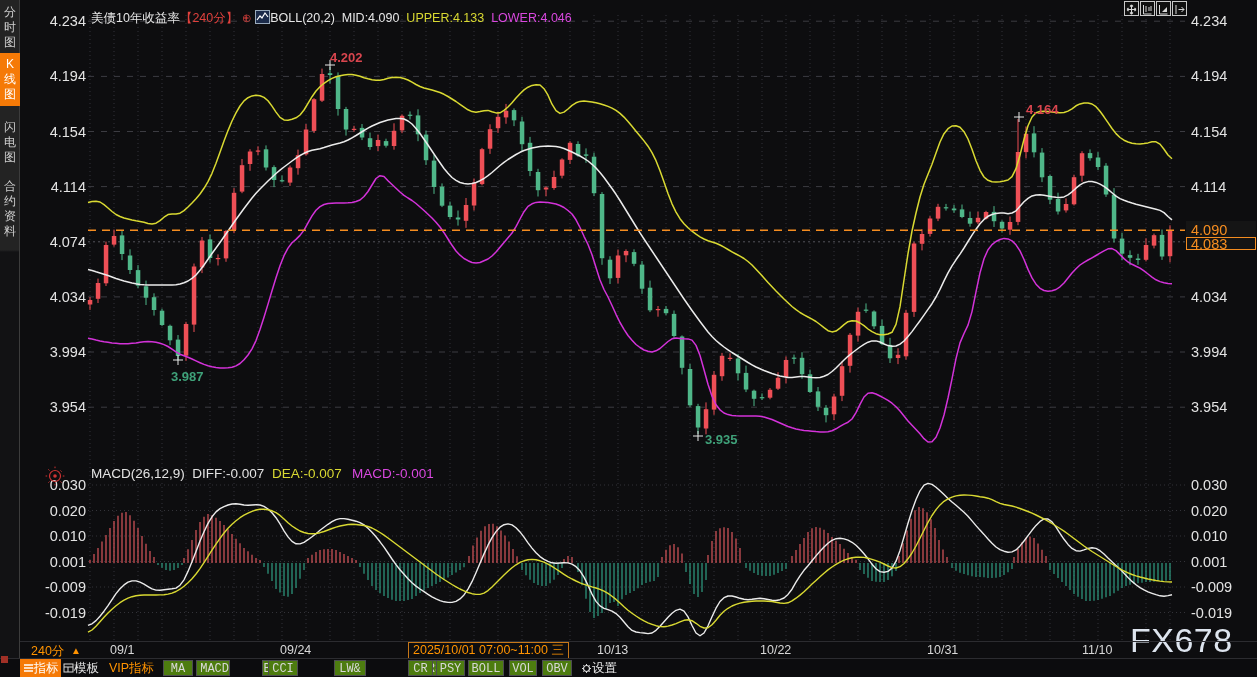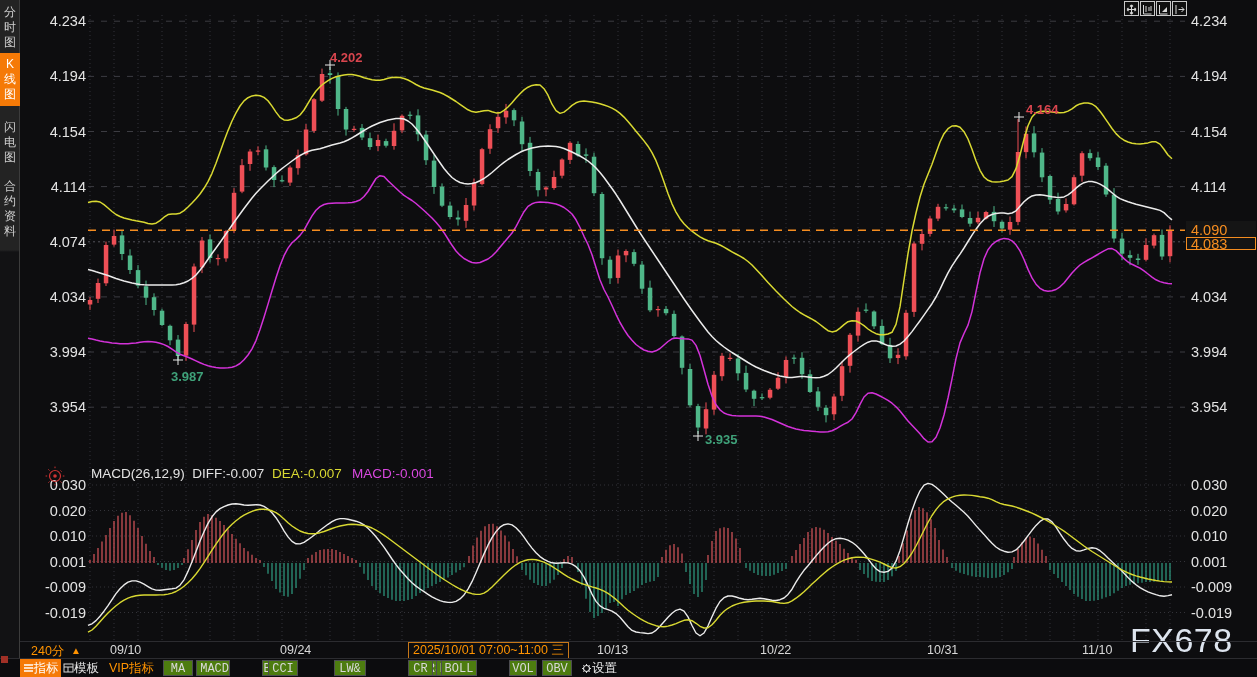--- a/index.html
+++ b/index.html
@@ -230,40 +230,44 @@
 <text x="1130" y="652" fill="#dde4ee" font-size="34" letter-spacing="0.5">FX678</text>
 </svg></div>
 
 <div id="side">
   <div class="vtab" style="top:5px;">分<br>时<br>图</div>
   <div class="vtab sel" style="top:53px;padding:4px 0;">K<br>线<br>图</div>
   <div class="vtab" style="top:120px;">闪<br>电<br>图</div>
   <div class="vtab" style="top:179px;">合<br>约<br>资<br>料</div>
 </div>
 
+<div id="hdr">美债10年收益率<b style="color:#e0413d;">【240分】</b>&nbsp;<b style="color:#e0413d;">⊕</b>&nbsp;<svg width="15" height="14" style="vertical-align:-2px;">
+        <rect x="0.5" y="0.5" width="14" height="13" fill="#1b2b4a" stroke="#9ab"></rect>
+        <path d="M2 10l3-4 2 2 3-5 3 4" stroke="#fff" fill="none" stroke-width="1.2"></path>
+      </svg>BOLL(20,2)&nbsp;&nbsp;MID:4.090&nbsp;&nbsp;<b style="color:#d9d932;">UPPER:4.133</b>&nbsp;&nbsp;<b style="color:#d948df;">LOWER:4.046</b></div>
 
 <div class="ticon" style="left:1124px;"><svg width="13" height="13">
         <path d="M6.5 2v9 M2 6.5h9 M6.5 2l-1.5 1.5M6.5 2l1.5 1.5 M6.5 11l-1.5-1.5M6.5 11l1.5-1.5 M2 6.5l1.5-1.5M2 6.5l1.5 1.5 M11 6.5l-1.5-1.5M11 6.5l-1.5 1.5" stroke="#d8d8d8" stroke-width="1.1" fill="none"></path>
       </svg></div>
 <div class="ticon" style="left:1140px;"><svg width="13" height="13">
         <path d="M2.5 2v9h8" stroke="#d8d8d8" fill="none"></path>
         <path d="M5 3v6M8 4v4M10 3l0 5" stroke="#d8d8d8" fill="none"></path>
       </svg></div>
 <div class="ticon" style="left:1156px;"><svg width="13" height="13">
         <path d="M2.5 2v9h8" stroke="#d8d8d8" fill="none"></path>
         <path d="M5 9l5-5v5z" fill="#d8d8d8"></path>
       </svg></div>
 <div class="ticon" style="left:1172px;"><svg width="13" height="13">
         <path d="M3 2v9 M5.5 6.5H11 M8.5 4l2.5 2.5-2.5 2.5" stroke="#d8d8d8" fill="none"></path>
       </svg></div>
 
 <div id="daterow">
   <span style="left:11px;color:#ff9300;">240分</span>
       <span style="left:51px;color:#ff9300;font-size:10px;top:3px;">▲</span>
-  <span style="left:90px;">09/10</span>
+  <span style="left:90px;">09/1</span>
   <span style="left:260px;">09/24</span>
   <span style="left:577px;">10/13</span>
   <span style="left:740px;">10/22</span>
   <span style="left:907px;">10/31</span>
   <span style="left:1062px;">11/10</span>
   <div id="datebox">2025/10/01 07:00~11:00 三</div>
 </div>
 
 <div id="toolbar">
   <div class="cbtn" style="left:20px;width:41px;background:#f57a07;color:#fff;"><svg width="11" height="10" style="vertical-align:-1px;">
@@ -276,21 +280,21 @@
   <div class="cbtn" style="left:104px;width:55px;color:#ff9300;">VIP指标</div>
   <div class="tbtn" style="left:163px;width:30px;">MA</div>
   <div class="tbtn" style="left:196px;width:34px;text-align:right;">MACD</div>
   <div class="tbtn" style="left:218px;width:32px;margin-left:44px;">BIAS</div>
   <div class="tbtn" style="left:268px;width:30px;">CCI</div>
   <div class="tbtn" style="left:309px;width:30px;margin-top:32px;">KDJ</div>
   <div class="tbtn" style="left:334px;width:32px;">LW&amp;</div>
   <div class="tbtn" style="left:376px;width:29px;margin-left:48px;">RSI</div>
   <div class="tbtn" style="left:408px;width:25px;">CR</div>
   <div class="tbtn" style="left:436px;width:29px;">PSY</div>
-  <div class="tbtn" style="left:441px;width:36px;">BOLL</div>
+  <div class="tbtn" style="left:468px;width:36px;">BOLL</div>
   <div class="tbtn" style="left:509px;width:28px;">VOL</div>
   <div class="tbtn" style="left:542px;width:30px;">OBV</div>
   <div class="cbtn" style="left:578px;width:42px;"><svg width="11" height="11" style="vertical-align:-2px;">
           <circle cx="5.5" cy="5.5" r="3" fill="none" stroke="#d8d8d8" stroke-width="1.2"></circle>
           <path d="M5.5 1v2M5.5 8v2M1 5.5h2M8 5.5h2M2.3 2.3l1.4 1.4M7.3 7.3l1.4 1.4M8.7 2.3L7.3 3.7M3.7 7.3L2.3 8.7" stroke="#d8d8d8"></path>
         </svg>设置</div>
 </div>
 <div id="redsq"></div>
 </div>
 </body></html>

